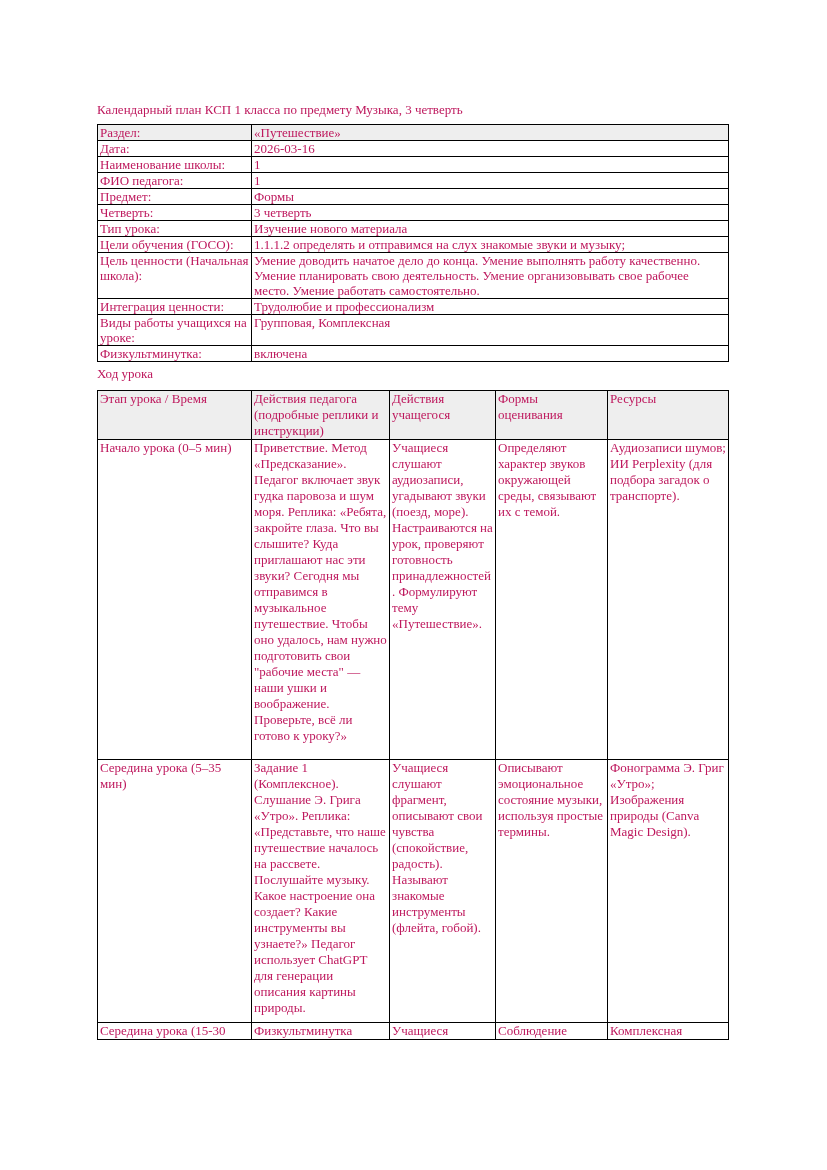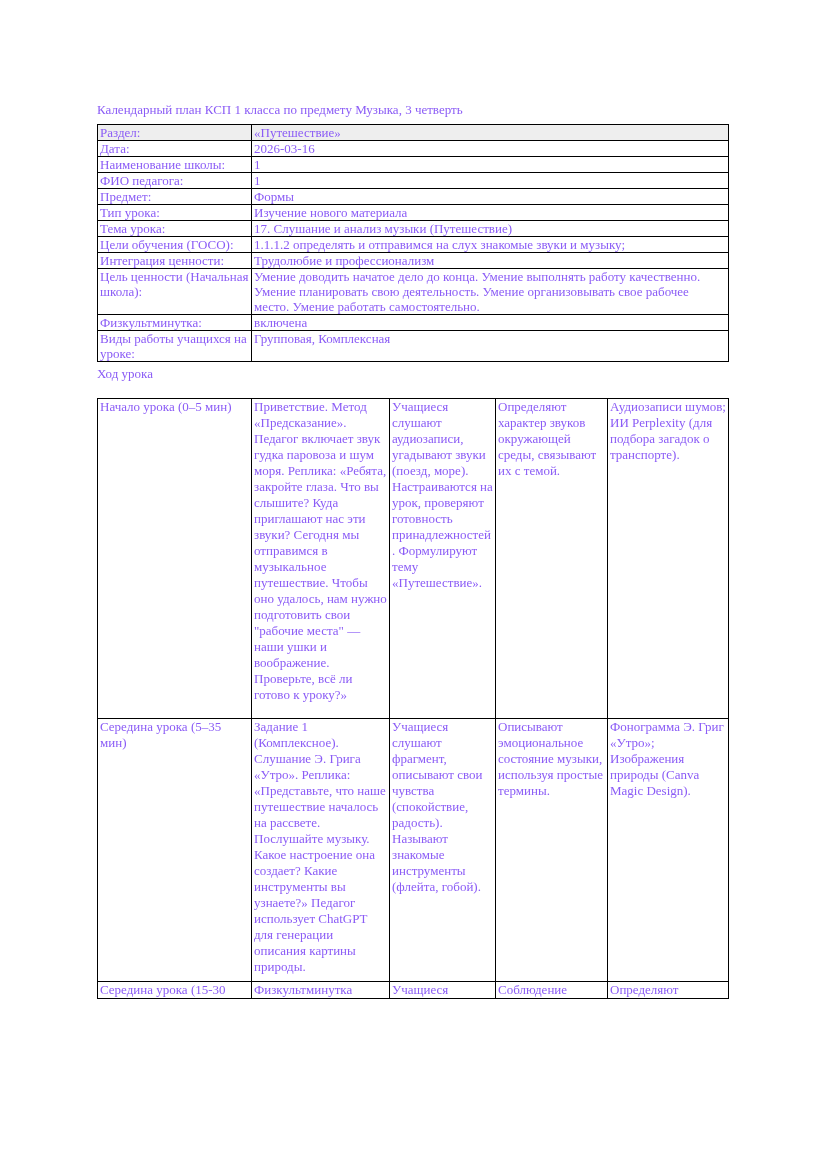--- a/index.html
+++ b/index.html
@@ -5,39 +5,39 @@
   html, body { margin: 0; padding: 0; }
   body { background: #ffffff; }
   .page {
     position: relative;
     width: 827px;
     height: 1170px;
     background: #ffffff;
     overflow: hidden;
     font-family: "Liberation Serif", "DejaVu Serif", serif;
     font-size: 13px;
-    color: #8b5cf6;
+    color: #be185d;
     text-decoration: underline;
   }
   .content { position: absolute; left: 97px; top: 102px; width: 631px; }
   .doc-title { line-height: 16px; margin: 0 0 6px 0; white-space: nowrap; }
   table { border-collapse: collapse; width: 631px; table-layout: fixed; }
   td, th {
     border: 1px solid #000000;
     padding: 0 2px;
     vertical-align: top;
     text-align: left;
     font-weight: normal;
     font-size: 13px;
     overflow: hidden;
     word-wrap: break-word;
   }
   .info-table td { line-height: 15px; }
   .shaded { background: #eeeeee; }
-  .section-label { line-height: 16px; margin: 4px 0 16px 0; }
+  .section-label { line-height: 16px; margin: 4px 0 8px 0; }
   .lesson-table td, .lesson-table th { line-height: 16px; }
   .h-row th { height: 48px; }
   .r0 td { height: 319px; }
   .r1 td { height: 262px; }
   .r2 td { height: 13px; white-space: nowrap; }
 </style>
 </head>
 <body>
 
 <div class="page">
@@ -65,79 +65,86 @@
         </tr>
         <tr>
           <td>ФИО педагога:</td>
           <td>1</td>
         </tr>
         <tr>
           <td>Предмет:</td>
           <td>Формы</td>
         </tr>
         <tr>
+          <td>Четверть:</td>
+          <td>3 четверть</td>
+        </tr>
+        <tr>
           <td>Тип урока:</td>
           <td>Изучение нового материала</td>
-        </tr>
-        <tr>
-          <td>Тема урока:</td>
-          <td>17. Слушание и анализ музыки (Путешествие)</td>
         </tr>
         <tr>
           <td>Цели обучения (ГОСО):</td>
           <td>1.1.1.2 определять и отправимся на слух знакомые звуки и музыку;</td>
         </tr>
         <tr>
+          <td>Цель ценности (Начальная школа):</td>
+          <td>Умение доводить начатое дело до конца. Умение выполнять работу качественно. Умение планировать свою деятельность. Умение организовывать свое рабочее место. Умение работать самостоятельно.</td>
+        </tr>
+        <tr>
           <td>Интеграция ценности:</td>
           <td>Трудолюбие и профессионализм</td>
         </tr>
         <tr>
-          <td>Цель ценности (Начальная школа):</td>
-          <td>Умение доводить начатое дело до конца. Умение выполнять работу качественно. Умение планировать свою деятельность. Умение организовывать свое рабочее место. Умение работать самостоятельно.</td>
+          <td>Виды работы учащихся на уроке:</td>
+          <td>Групповая, Комплексная</td>
         </tr>
         <tr>
           <td>Физкультминутка:</td>
           <td>включена</td>
-        </tr>
-        <tr>
-          <td>Виды работы учащихся на уроке:</td>
-          <td>Групповая, Комплексная</td>
         </tr>
       </tbody>
     </table>
 
     <div class="section-label">Ход урока</div>
 
     <table class="lesson-table">
       <colgroup>
         <col style="width:154px">
           <col style="width:138px">
           <col style="width:106px">
           <col style="width:112px">
           <col style="width:121px">
       </colgroup>
       <tbody>
+        <tr class="shaded h-row">
+          <th>Этап урока / Время</th>
+          <th>Действия педагога (подробные реплики и инструкции)</th>
+          <th>Действия учащегося</th>
+          <th>Формы оценивания</th>
+          <th>Ресурсы</th>
+        </tr>
         <tr class="r0">
           <td>Начало урока (0–5 мин)</td>
           <td>Приветствие. Метод «Предсказание». Педагог включает звук гудка паровоза и шум моря. Реплика: «Ребята, закройте глаза. Что вы слышите? Куда приглашают нас эти звуки? Сегодня мы отправимся в музыкальное путешествие. Чтобы оно удалось, нам нужно подготовить свои "рабочие места" — наши ушки и воображение. Проверьте, всё ли готово к уроку?»</td>
           <td>Учащиеся слушают аудиозаписи, угадывают звуки (поезд, море). Настраиваются на урок, проверяют готовность принадлежностей. Формулируют тему «Путешествие».</td>
           <td>Определяют характер звуков окружающей среды, связывают их с темой.</td>
           <td>Аудиозаписи шумов; ИИ Perplexity (для подбора загадок о транспорте).</td>
         </tr>
         <tr class="r1">
           <td>Середина урока (5–35 мин)</td>
           <td>Задание 1 (Комплексное). Слушание Э. Грига «Утро». Реплика: «Представьте, что наше путешествие началось на рассвете. Послушайте музыку. Какое настроение она создает? Какие инструменты вы узнаете?» Педагог использует ChatGPT для генерации описания картины природы.</td>
           <td>Учащиеся слушают фрагмент, описывают свои чувства (спокойствие, радость). Называют знакомые инструменты (флейта, гобой).</td>
           <td>Описывают эмоциональное состояние музыки, используя простые термины.</td>
           <td>Фонограмма Э. Григ «Утро»; Изображения природы (Canva Magic Design).</td>
         </tr>
         <tr class="r2">
           <td>Середина урока (15-30</td>
           <td>Физкультминутка</td>
           <td>Учащиеся</td>
           <td>Соблюдение</td>
-          <td>Определяют</td>
+          <td>Комплексная</td>
         </tr>
       </tbody>
     </table>
 
   </div>
 </div>
 
 </body></html>

